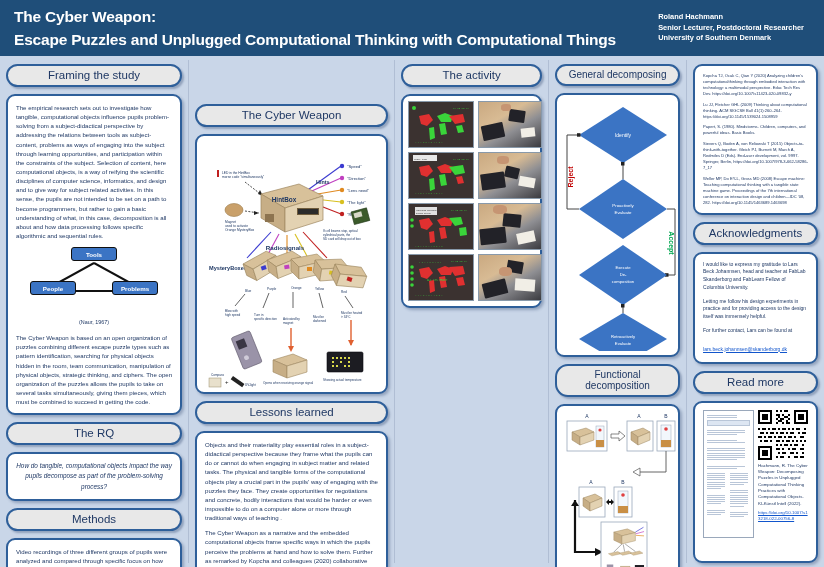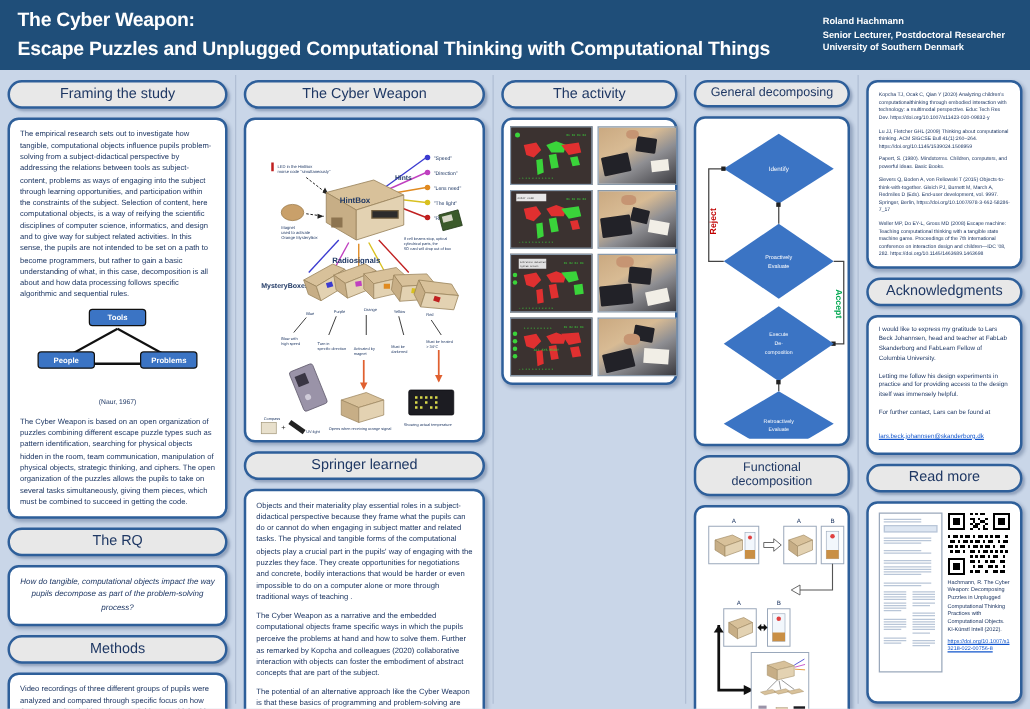--- a/index.html
+++ b/index.html
@@ -28,21 +28,21 @@
     line-height:1.45;padding-right:6px;
   }
 
   
   .cols{
     position:absolute;left:0;top:56px;width:824px;height:511px;
     display:flex;gap:0;
   }
   .col{box-sizing:border-box;padding:8px 6px 4px 6px;display:flex;flex-direction:column;gap:7px;}
   .col-1{width:192px;}
-  .col-2{width:205px;}
+  .col-2{width:205px;margin-top:40px;}
   .col-3{width:153px;}
   .col-4{width:137px;}
   .col-5{width:137px;}
   .divider{width:1px;background:#b0bed4;margin-top:4px;margin-bottom:4px;}
 
   
   .banner{
     background:#e8e8e8;
     border:2px solid #2e5f9a;
     border-radius:13px;
@@ -352,21 +352,21 @@
                   <rect x="9" y="13" width="2" height="2"></rect>
                   <rect x="17" y="13" width="2" height="2"></rect>
                   <rect x="21" y="13" width="2" height="2"></rect>
               </g>
             </g>
             <text x="122" y="241" font-size="3.1" fill="#1f3864" font-family="'Liberation Sans',sans-serif">Showing actual temperature</text>
           </svg>
         </div>
       </div>
 
-      <div class="banner">Springer learned</div>
+      <div class="banner">Lessons learned</div>
       <div class="panel" style="flex:1">
         <p class="body-text">Objects and their materiality play essential roles in a subject-didactical perspective because they frame what the pupils can do or cannot do when engaging in subject matter and related tasks. The physical and tangible forms of the computational objects play a crucial part in the pupils' way of engaging with the puzzles they face. They create opportunities for negotiations and concrete, bodily interactions that would be harder or even impossible to do on a computer alone or more through traditional ways of teaching .</p>
         <p class="body-text">The Cyber Weapon as a narrative and the embedded computational objects frame specific ways in which the pupils perceive the problems at hand and how to solve them. Further as remarked by Kopcha and colleagues (2020) collaborative interaction with objects can foster the embodiment of abstract concepts that are part of the subject.</p>
         <p class="body-text">The potential of an alternative approach like the Cyber Weapon is that these basics of programming and problem-solving are learned and experienced through playful, explorative, and not least collaborative activities not bound to a computer or program, but indeed applicable to programming and other aspects of computer science.</p>
 
       </div>
     </div>
 
     <div class="divider"></div>
 

